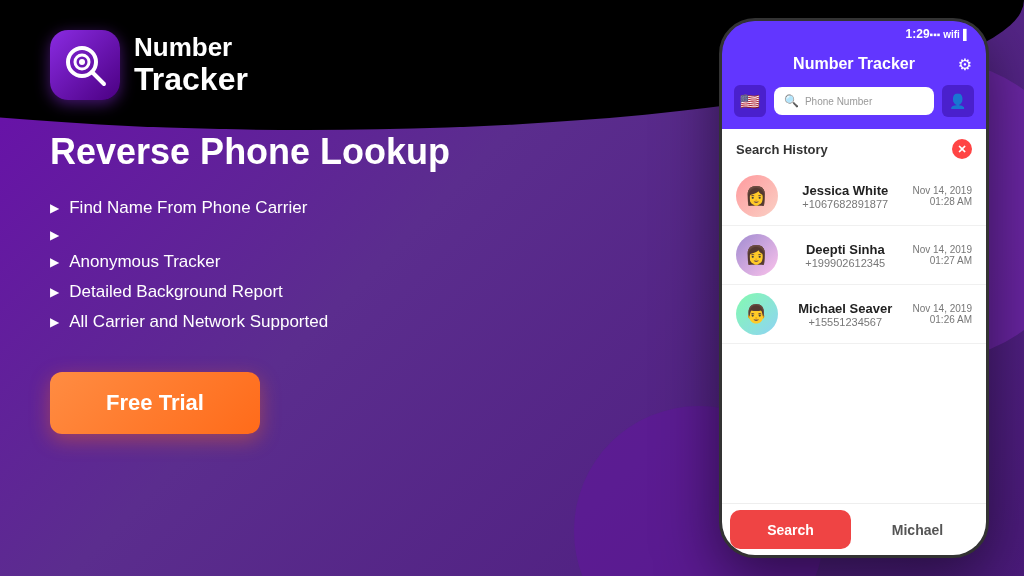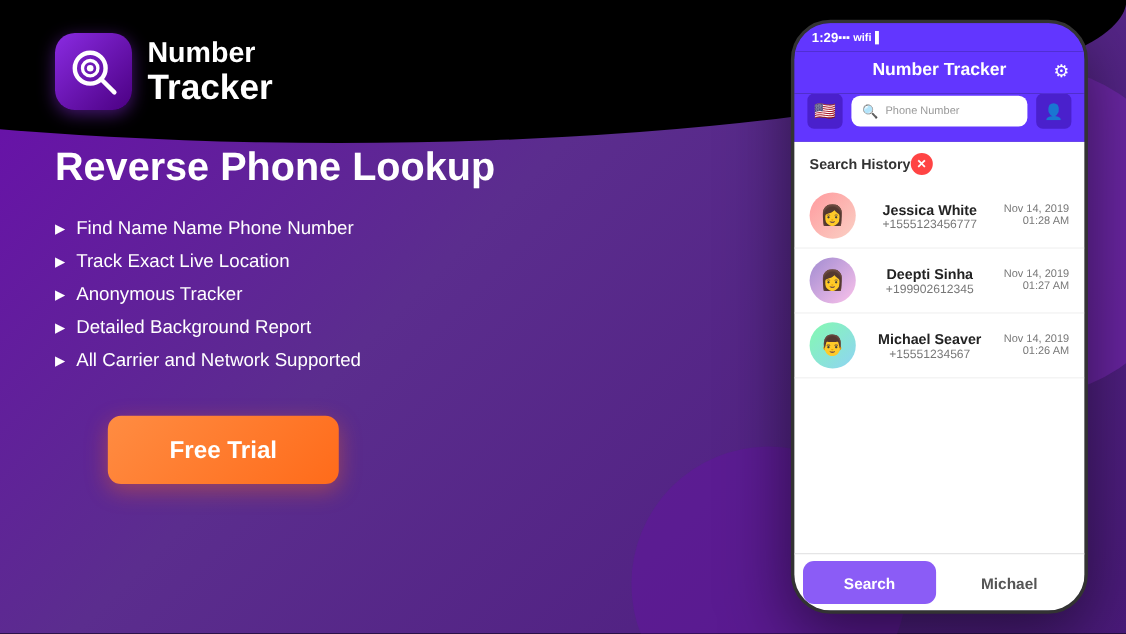--- a/index.html
+++ b/index.html
@@ -145,21 +145,20 @@
       color: #fff;
       border: none;
       border-radius: 12px;
       padding: 18px 40px;
       font-size: 22px;
       font-weight: 700;
       cursor: pointer;
       width: 210px;
       text-align: center;
       box-shadow: 0 6px 20px rgba(255, 107, 26, 0.4);
-      margin-left: 48px;
     }
 
     
     .right-section {
       width: 320px;
       display: flex;
       align-items: center;
       justify-content: center;
       padding: 15px 20px 15px 0;
     }
@@ -175,21 +174,21 @@
       display: flex;
       flex-direction: column;
       position: relative;
     }
 
     
     .phone-status-bar {
       background: #6236ff;
       padding: 6px 16px;
       display: flex;
-      justify-content: flex-start;
+      justify-content: flex-end;
       align-items: center;
       color: #fff;
       font-size: 11px;
       font-weight: 600;
     }
 
     .status-time { font-size: 12px; font-weight: 700; }
     .status-icons { display: flex; gap: 3px; align-items: center; font-size: 10px; }
 
     
@@ -272,21 +271,21 @@
       flex: 1;
       background: #fff;
       overflow: hidden;
       display: flex;
       flex-direction: column;
     }
 
     .search-history-header {
       padding: 10px 14px 8px;
       display: flex;
-      justify-content: flex-start;
+      justify-content: space-between;
       align-items: center;
     }
 
     .search-history-label {
       color: #333;
       font-size: 13px;
       font-weight: 600;
     }
 
     .close-btn {
@@ -373,21 +372,21 @@
       flex: 1;
       display: flex;
       align-items: center;
       justify-content: center;
       font-size: 14px;
       font-weight: 600;
       cursor: pointer;
     }
 
     .phone-tab.active {
-      background: #8b5cf6;
+      background: #ef4444;
       color: #fff;
       border-radius: 10px;
       margin: 6px 6px 6px 8px;
     }
 
     .phone-tab.inactive {
       color: #555;
       margin: 6px 8px 6px 0;
     }
 
@@ -421,25 +420,24 @@
         <span class="logo-name-1">Number</span>
         <span class="logo-name-2">Tracker</span>
       </div>
     </div>
 
     <h1 class="main-heading">Reverse Phone Lookup</h1>
 
     <ul class="features-list">
     <li>
           <span class="bullet-arrow">▶</span>
-          <span>Find Name Name Phone Number</span>
+          <span>Find Name From Phone Carrier</span>
         </li>
         <li>
           <span class="bullet-arrow">▶</span>
-          <span>Track Exact Live Location</span>
         </li>
         <li>
           <span class="bullet-arrow">▶</span>
           <span>Anonymous Tracker</span>
         </li>
         <li>
           <span class="bullet-arrow">▶</span>
           <span>Detailed Background Report</span>
         </li>
         <li>
@@ -483,21 +481,21 @@
         <div class="search-history-header">
           <span class="search-history-label">Search History</span>
           <div class="close-btn">✕</div>
         </div>
 
         <div class="history-list">
         <div class="history-item">
       <div class="history-avatar avatar-jessica">👩</div>
       <div class="history-info">
         <div class="history-name">Jessica White</div>
-        <div class="history-phone">+15551234567​77</div>
+        <div class="history-phone">+10676828918​77</div>
       </div>
       <div class="history-date">
         <span class="history-date-text">Nov 14, 2019</span>
         <span class="history-time-text">01:28 AM</span>
       </div>
     </div>
             <div class="history-item">
       <div class="history-avatar avatar-deepti">👩</div>
       <div class="history-info">
         <div class="history-name">Deepti Sinha</div>

